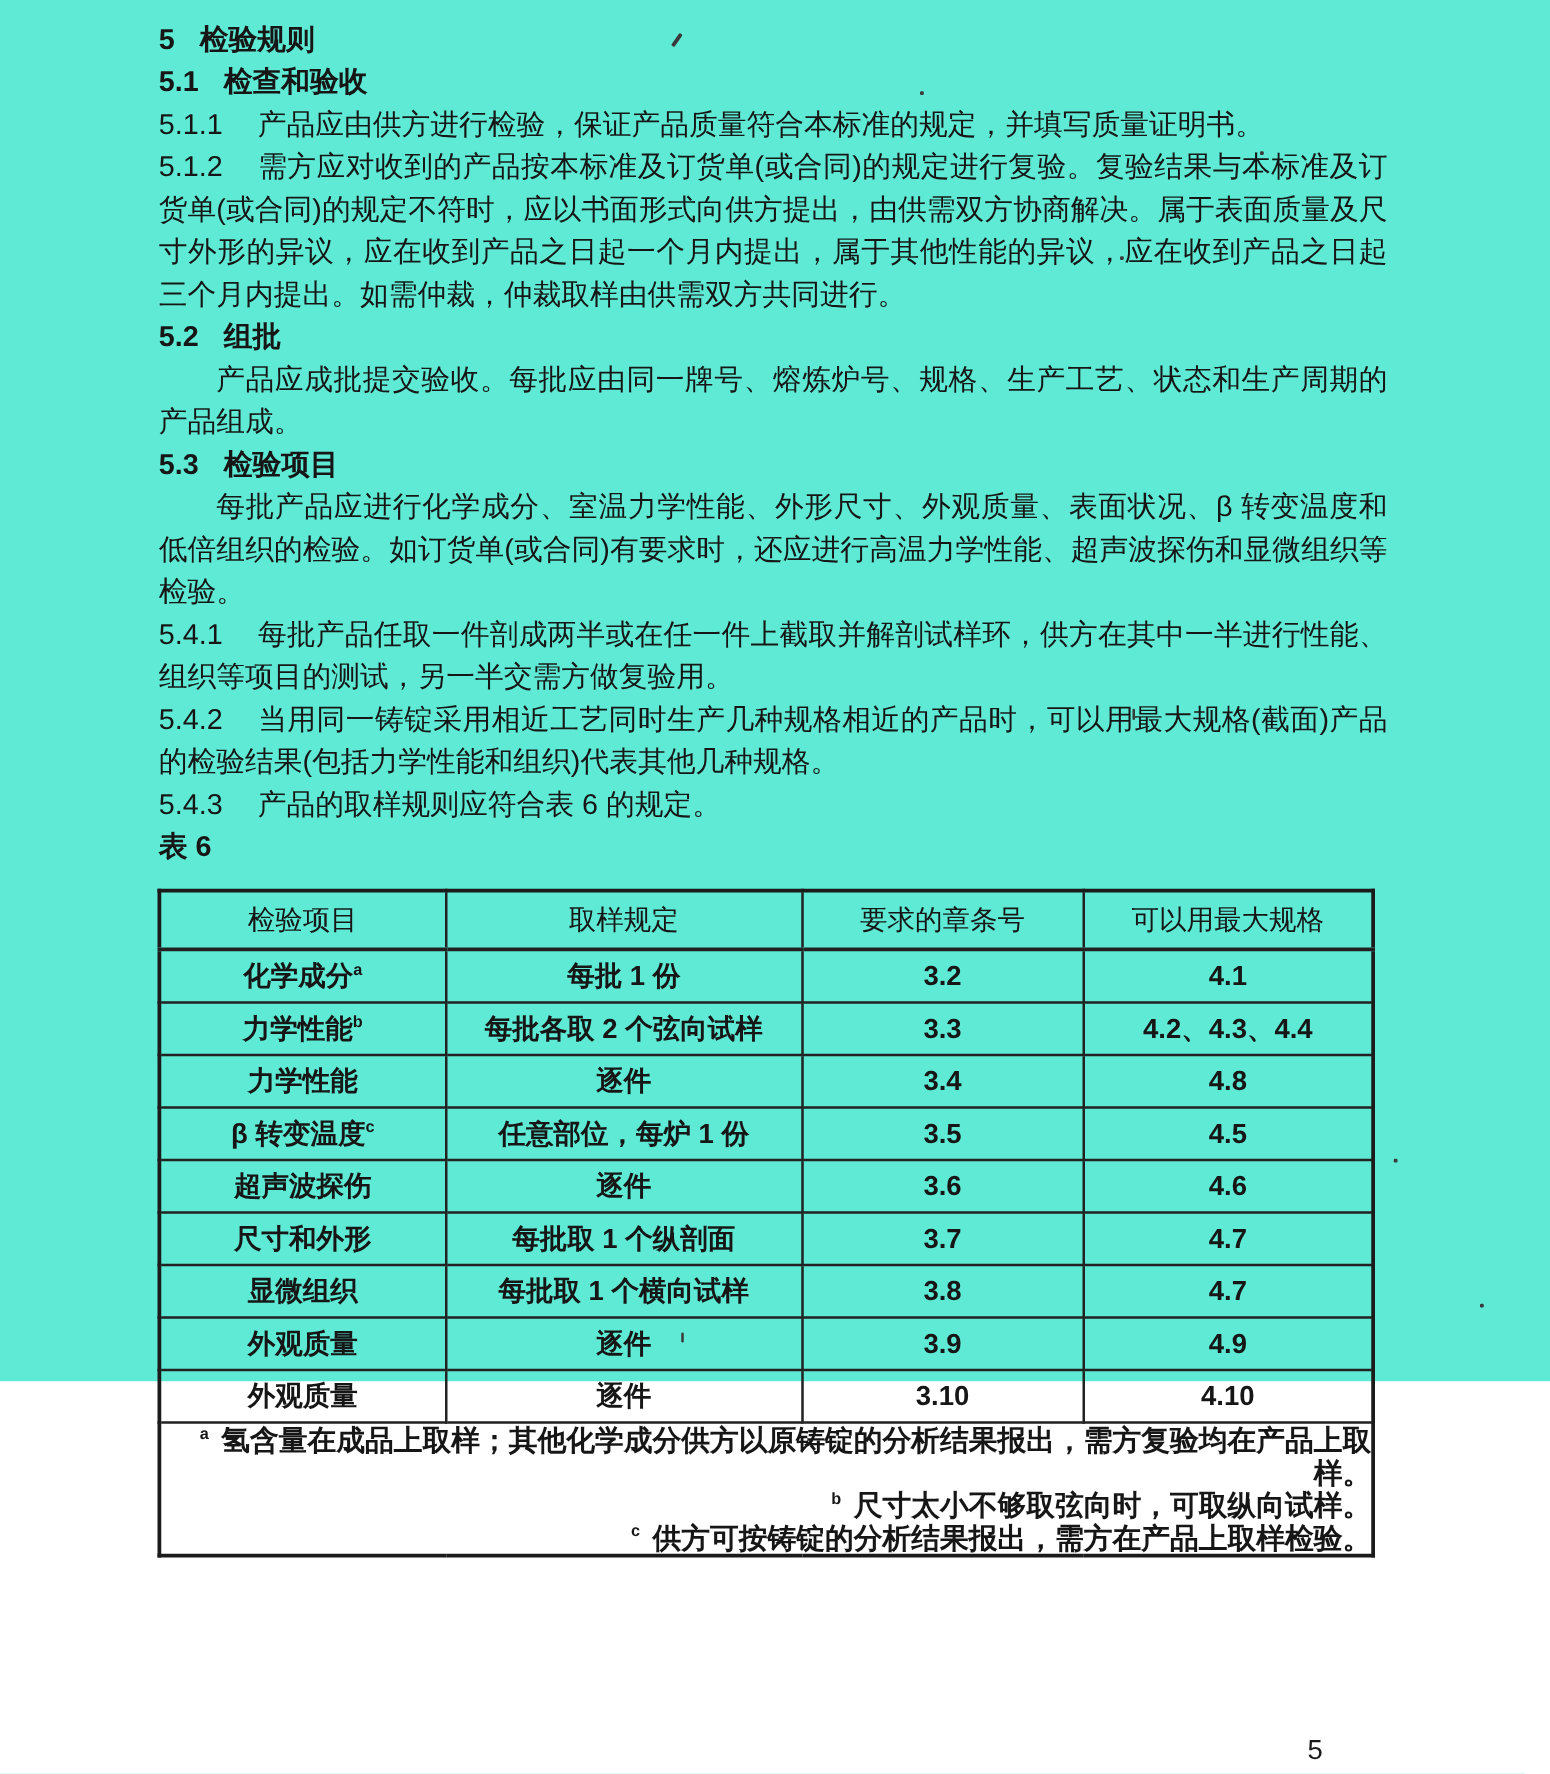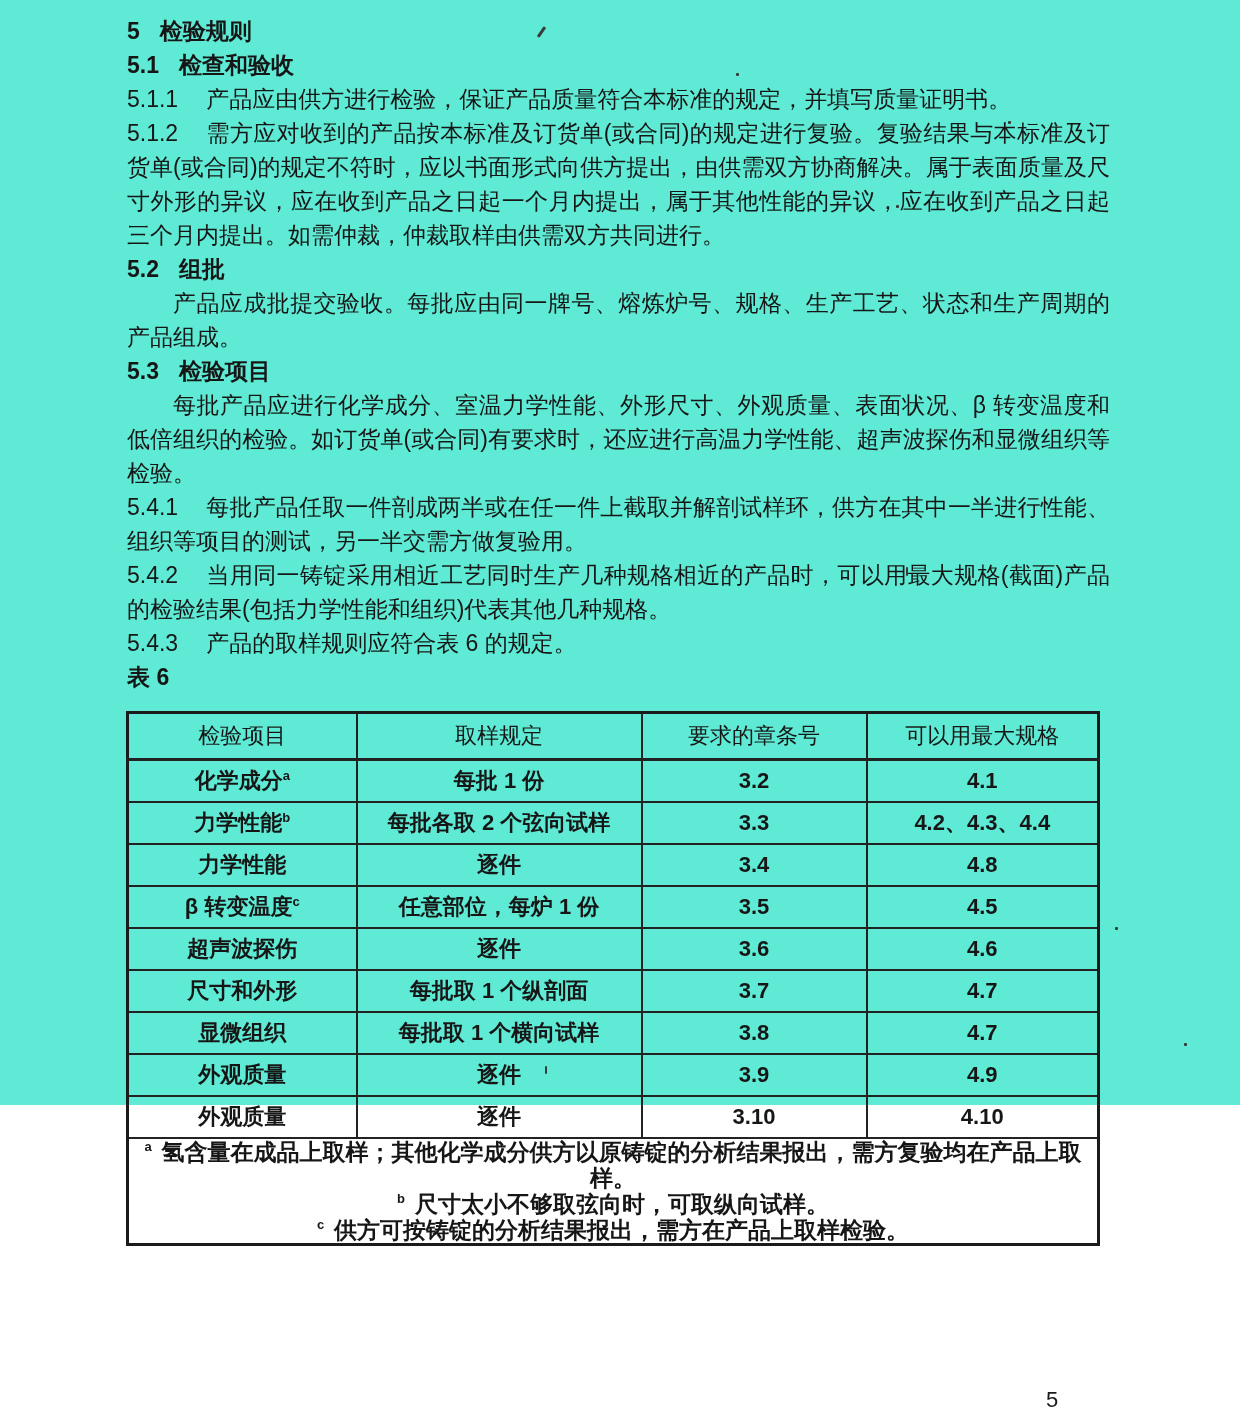--- a/index.html
+++ b/index.html
@@ -40,21 +40,21 @@
     border:2px solid #222; text-align:center; vertical-align:middle;
     font-size:22px; font-weight:normal; padding:0; line-height:26px;
   }
   table.sample thead th { height:44px; border-bottom-width:3px; }
   table.sample tbody td { height:40px;font-weight:bold; }
   td.footnotes {
     text-align:left; height:auto; padding:10px 24px 12px 30px;
     font-size:21px; line-height:33px; border-top-width:3px;
   }
   sup { font-size:13px; line-height:0; }
-  .fn-line { margin:0; }
+  .fn-line { margin:0;text-align:right; }
   .fn-line sup { margin-right:10px; }
   .page-number { position:absolute; left:1046px; top:1387px; font-size:22px; color:#1a1a1a; }
   .speck { position:absolute; background:#3a3a3a; border-radius:1px; }
   .sp1 { left:540px; top:26px;  width:3px; height:12px; transform:rotate(35deg); }
   .sp2 { left:736px; top:73px;  width:3px; height:3px; }
   .sp3 { left:1008px; top:121px; width:3px; height:3px; }
   .sp4 { left:896px; top:205px; width:3px; height:3px; }
   .sp5 { left:906px; top:567px; width:2px; height:9px; }
   .sp6 { left:545px; top:1066px; width:2px; height:8px; }
   .sp7 { left:1115px; top:927px; width:3px; height:3px; }

